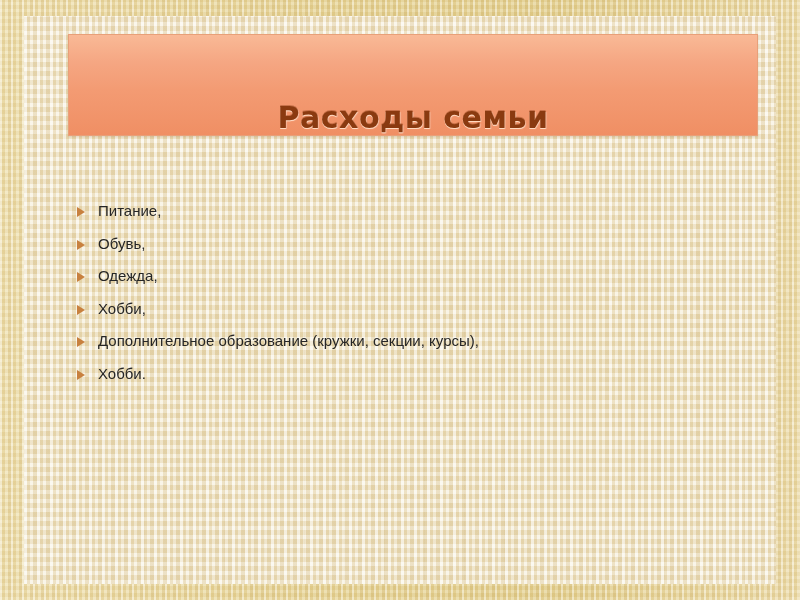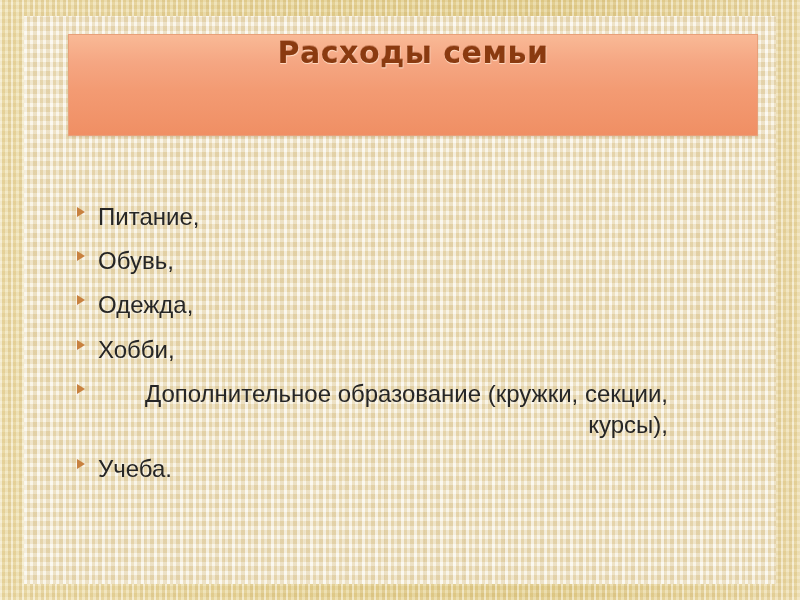--- a/index.html
+++ b/index.html
@@ -73,21 +73,21 @@
   .title-bar {
     position: absolute;
     left: 44px;
     top: 18px;
     width: 688px;
     height: 100px;
     background: linear-gradient(180deg, #f9b996 0%, #f5a682 28%, #f39b73 55%, #f08f64 100%);
     border: 1px solid #e8a079;
     box-shadow: 0 1px 2px rgba(120, 80, 50, 0.18);
     display: flex;
-    align-items: flex-start;
+    align-items: flex-end;
     justify-content: center;
   }
 
   .title-text {
     font-family: "DejaVu Sans", sans-serif;
     font-weight: bold;
     font-size: 30px;
     letter-spacing: 0.5px;
     color: #8a3a10;
     text-shadow:
@@ -120,28 +120,27 @@
     line-height: 1;
   }
 
   .bullet-marker svg {
     display: block;
   }
 
   .bullet-text {
     flex: 1 1 auto;
     font-family: "Liberation Sans", sans-serif;
-    font-size: 24px;
+    font-size: 15px;
     line-height: 1.30;
     color: #262626;
   }
 
   .bullet-text.wrap {
     max-width: 570px;
-    text-align: right;
   }
 </style>
 </head>
 <body>
 
 <div class="slide">
   <div class="canvas">
 
     <div class="title-bar">
       <div class="title-text">Расходы семьи</div>
@@ -193,18 +192,18 @@
         </span>
         <span class="bullet-text wrap">Дополнительное образование (кружки, секции, курсы),</span>
       </div>
 
       <div class="bullet-row">
         <span class="bullet-marker">
           <svg width="10" height="12" viewBox="0 0 10 12" aria-hidden="true">
             <polygon points="1,1 9,6 1,11" fill="#c8813f"></polygon>
           </svg>
         </span>
-        <span class="bullet-text">Учеба.</span>
+        <span class="bullet-text">Хобби.</span>
       </div>
 
     </div>
   </div>
 </div>
 
 </body></html>

